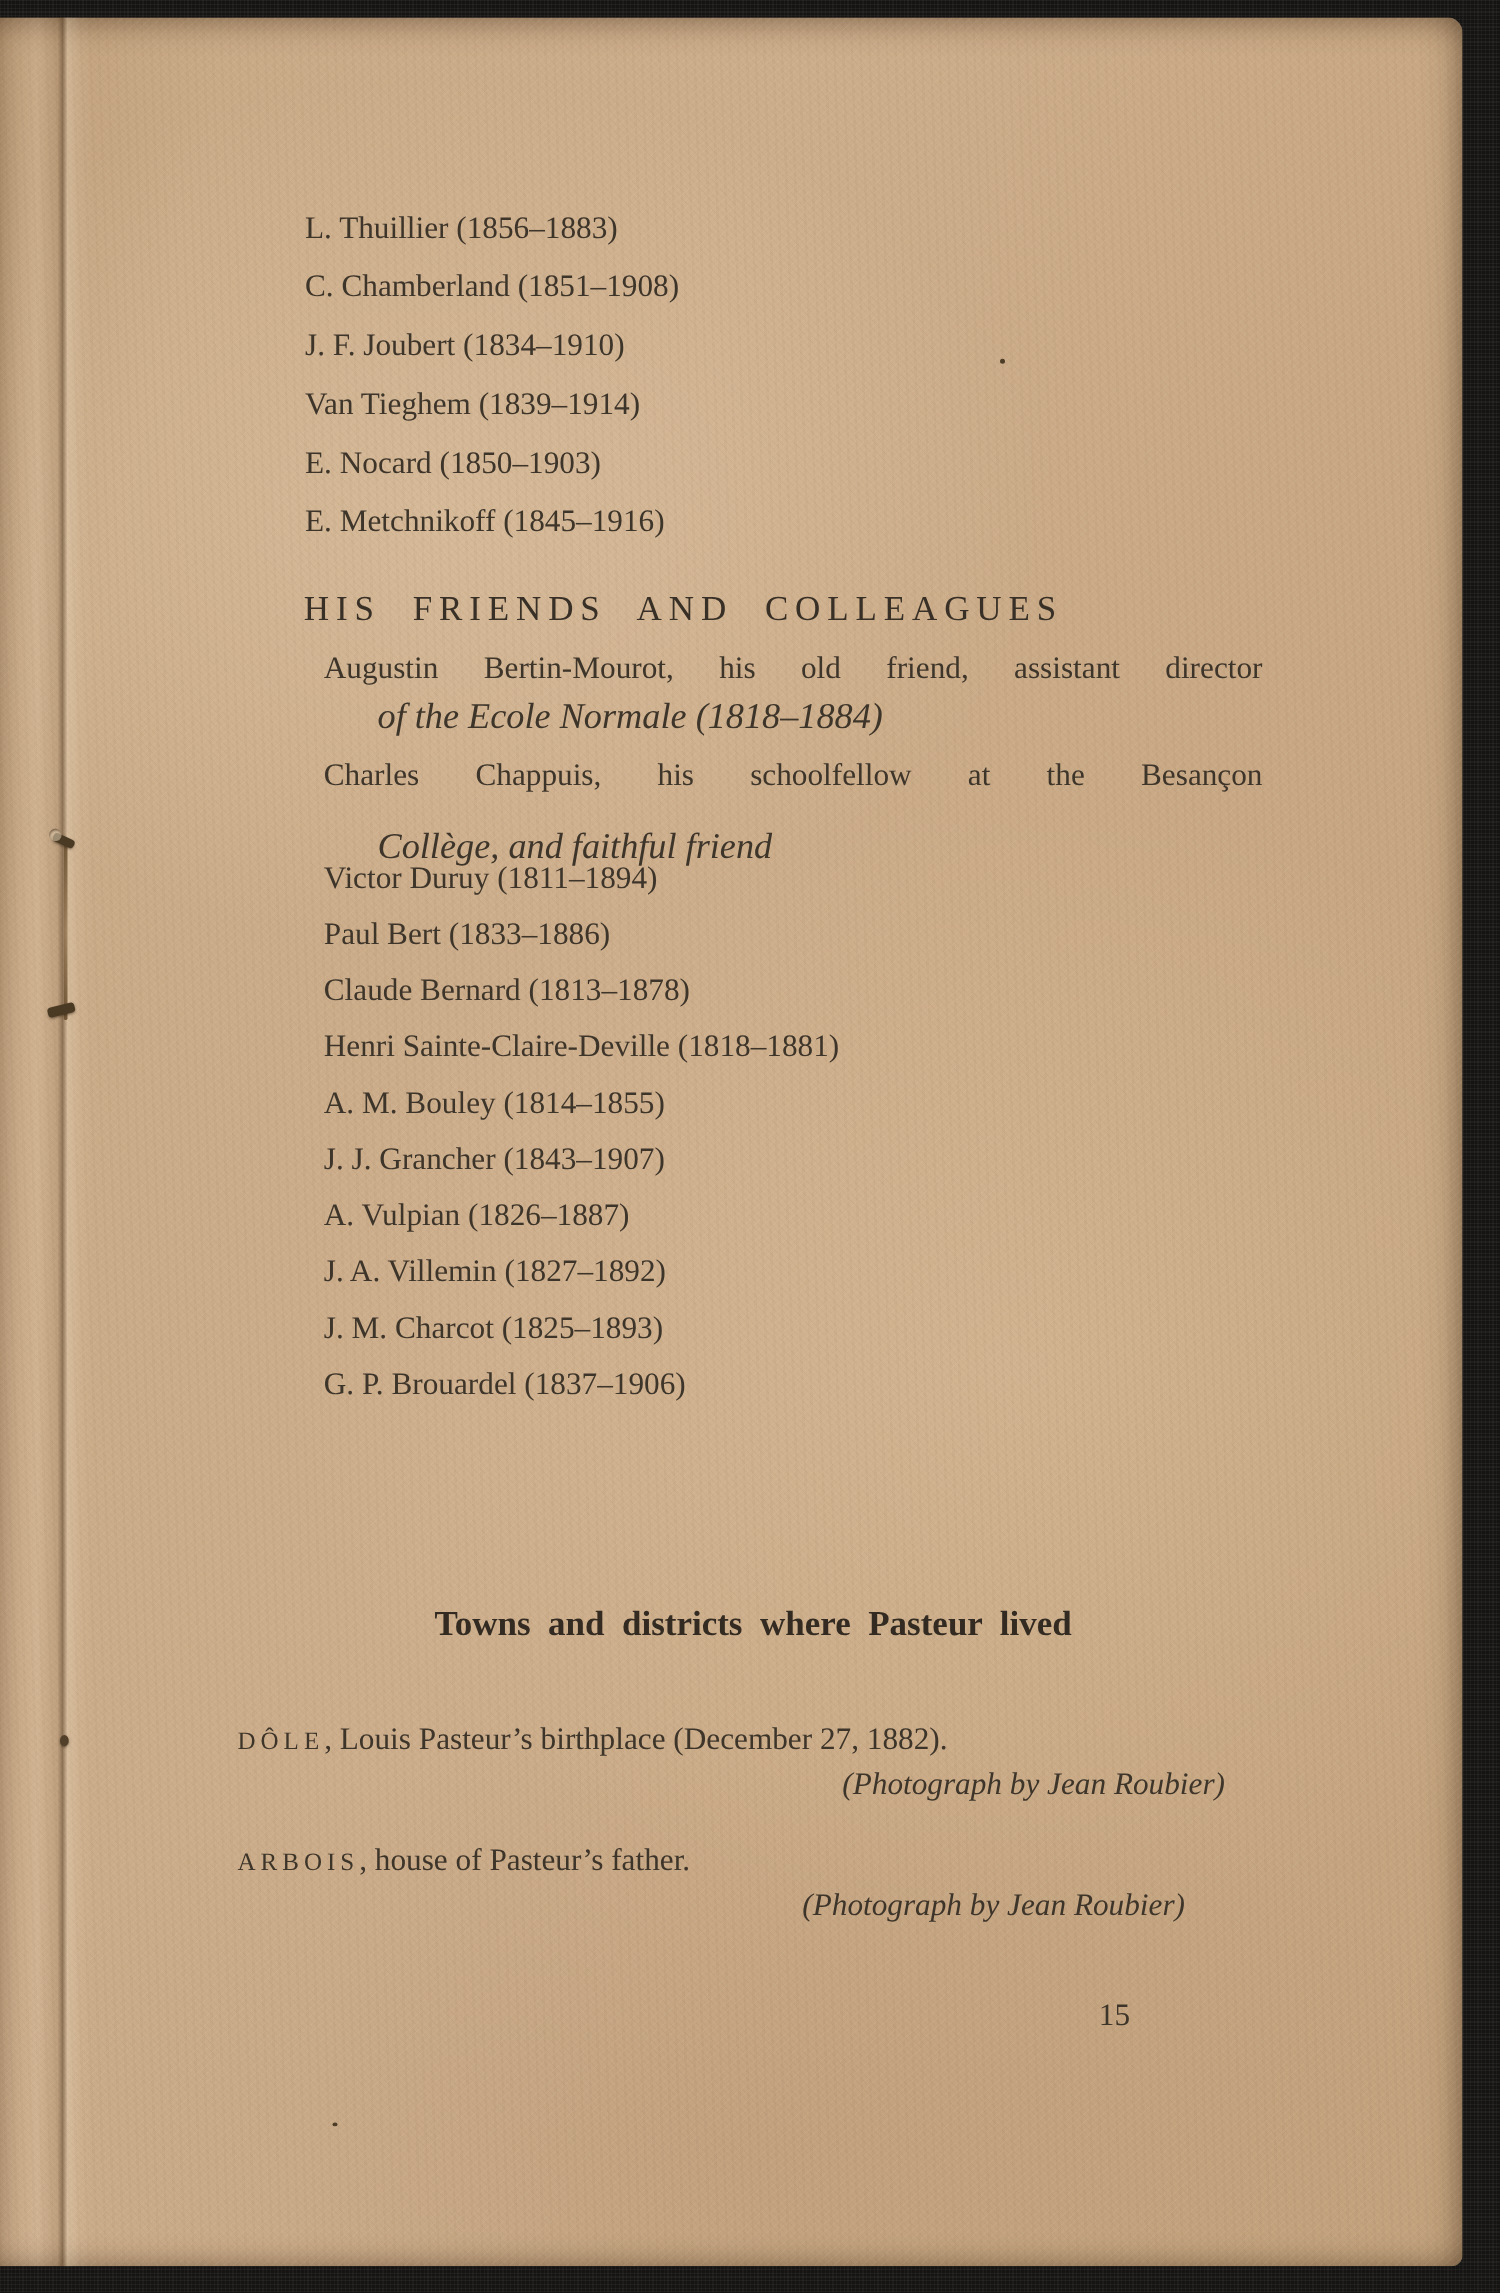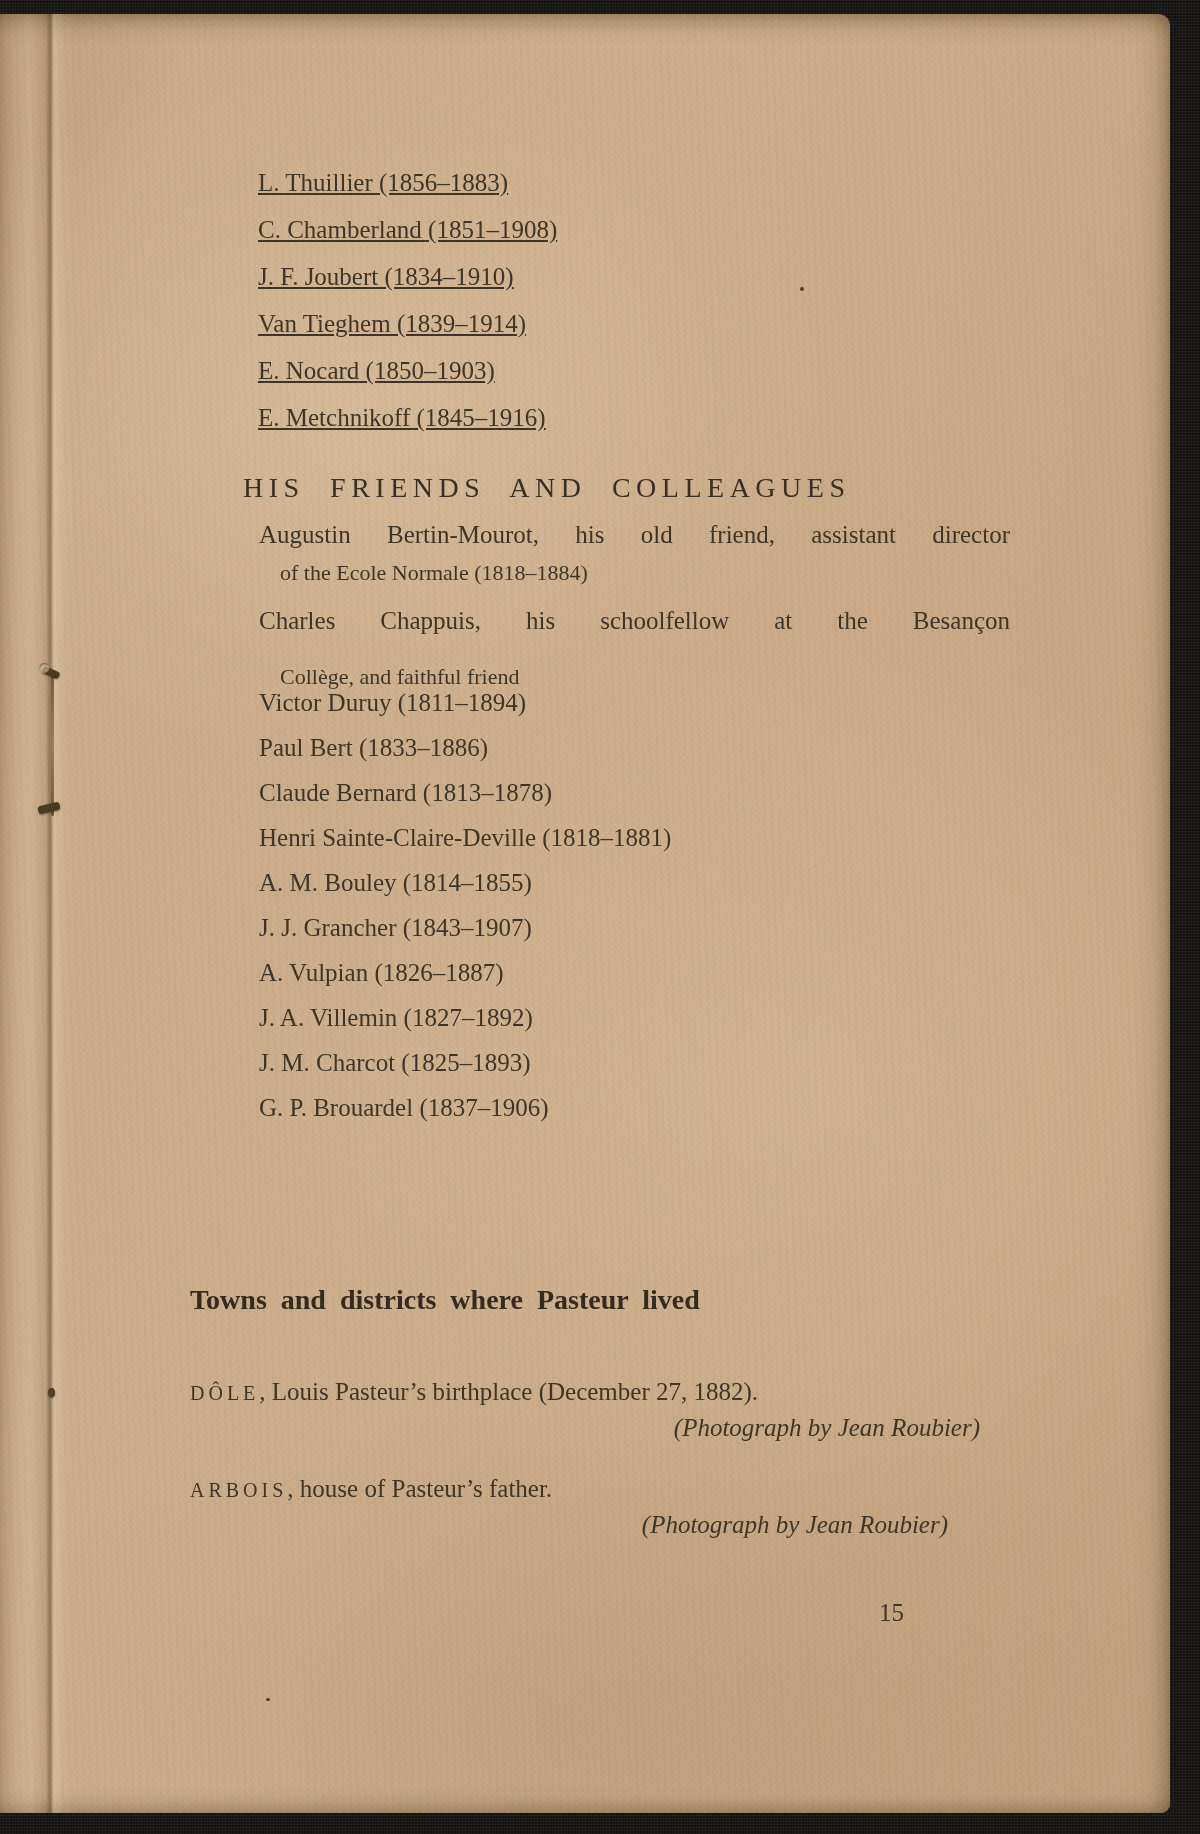--- a/index.html
+++ b/index.html
@@ -59,35 +59,35 @@
   }
   .stitch.s1{left:42px; top:655px; width:18px; height:7px; transform:rotate(24deg);}
   .stitch.s1::after{content:""; position:absolute; left:-4px; top:-3px; width:10px; height:10px;
     border-radius:50%; background:rgba(230,210,180,0.55); box-shadow:inset 1px 1px 2px rgba(60,40,20,0.6);}
   .stitch.s2{left:38px; top:790px; width:22px; height:8px; transform:rotate(-14deg);}
   .stitch.s3{left:48px; top:1374px; width:7px; height:9px; border-radius:50%; background:#53402a;}
   .speck{position:absolute; background:#4d3c27; border-radius:50%;}
 
   
   .line{white-space:nowrap;}
-  .toplist{position:absolute; left:258px; top:145px; font-size:25px; line-height:47px;text-decoration:underline;}
+  .toplist{position:absolute; left:244px; top:145px; font-size:25px; line-height:47px;}
   .friends-heading{
     position:absolute; left:203px; top:458px;
     font-size:28px; letter-spacing:5.5px; word-spacing:13px; color:#38302­6; color:#383026;margin-left:40px;
   }
   .jpara{
     position:absolute; left:259px; width:751px;
     font-size:25px; line-height:38px;
     text-align:justify; text-align-last:justify;
   }
-  .wrapline{position:absolute; left:280px; font-size:22px; line-height:38px; white-space:nowrap;}
+  .wrapline{position:absolute; left:302px; font-size:29px; line-height:38px; white-space:nowrap;font-style:italic;}
   .names{position:absolute; left:259px; top:666px; font-size:25px; line-height:45px;}
   .towns-heading{
     position:absolute; left:190px; top:1270px; width:825px;
-    font-size:28px; font-weight:bold; word-spacing:7px; text-align:left; color:#332b21;
+    font-size:28px; font-weight:bold; word-spacing:7px; text-align:center; color:#332b21;
     white-space:nowrap;
   }
   .town-entry{position:absolute; left:190px; font-size:25px; white-space:nowrap;}
   .smallcaps{font-size:20px; letter-spacing:4px;}
   .credit{position:absolute; font-size:25px; font-style:italic; white-space:nowrap;}
   .credit.c1{right:190px; top:1400px;}
   .credit.c2{right:222px; top:1497px;}
   .page-num{position:absolute; left:879px; top:1565px; font-size:25px;margin-top:20px;}
 </style>
 </head>

